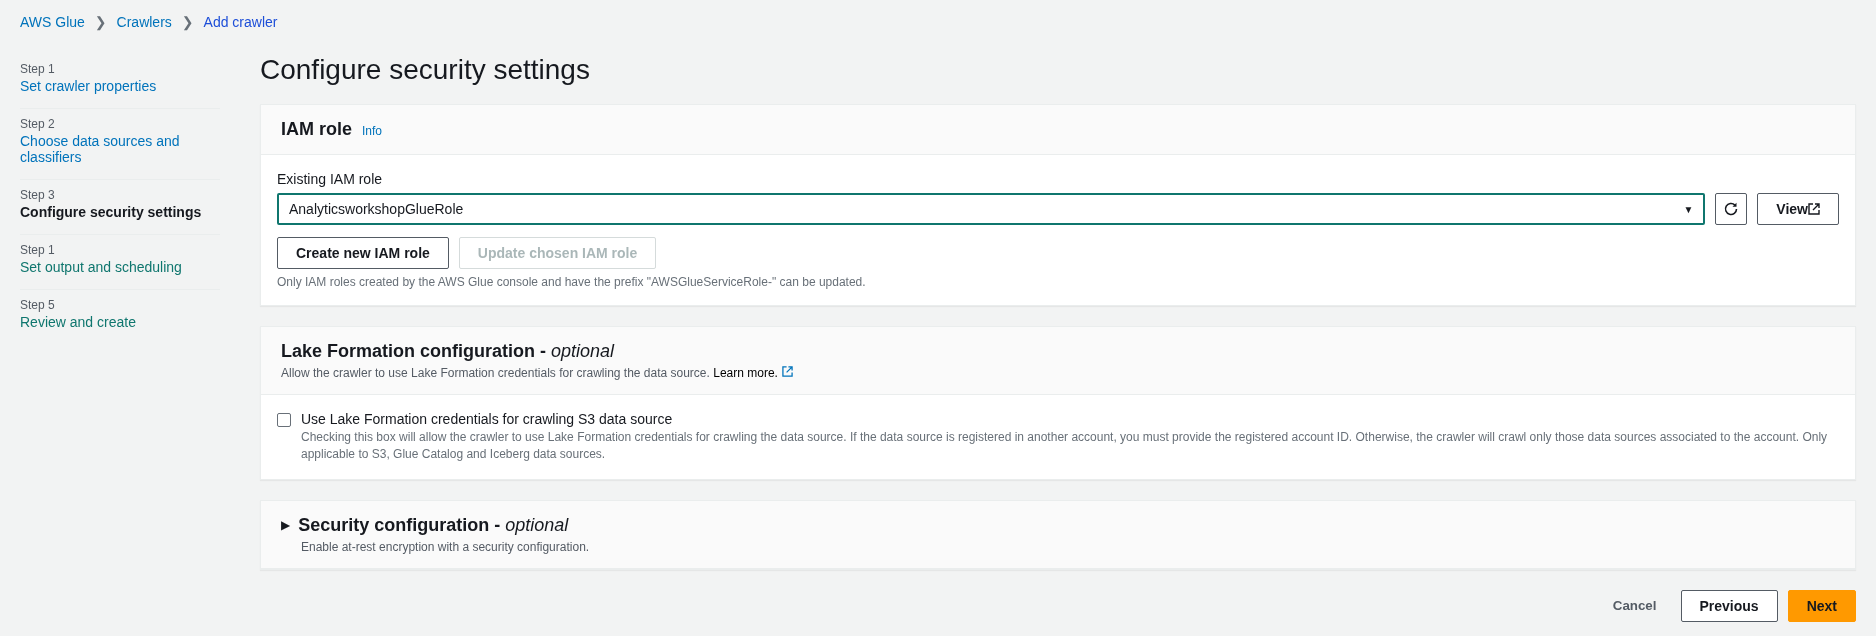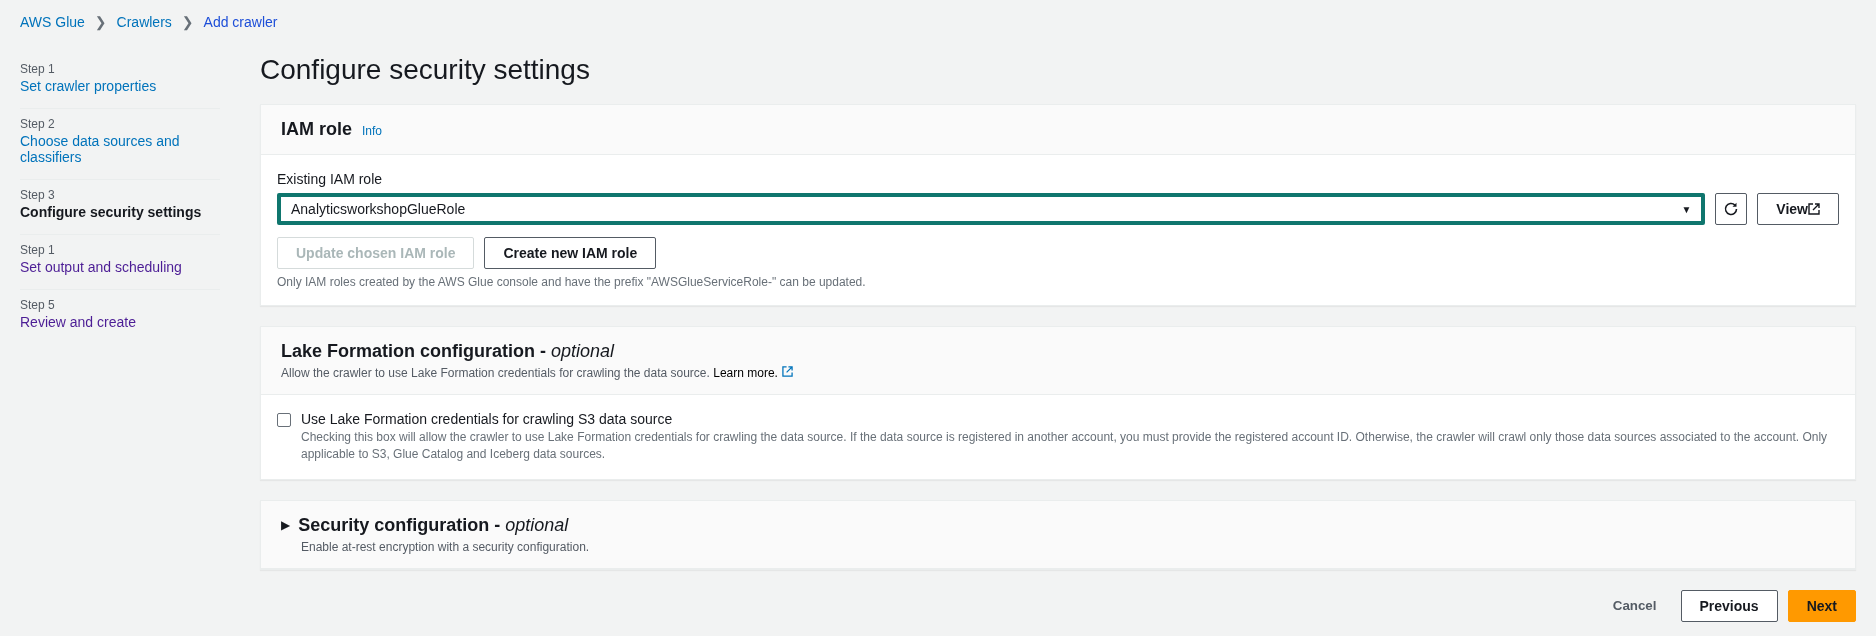--- a/index.html
+++ b/index.html
@@ -22,21 +22,21 @@
   .breadcrumb .current { color: #1d4ed8; }
   .layout {
     display: flex;
     padding: 0 20px 20px 20px;
     gap: 40px;
   }
   .sidebar { width: 200px; padding-top: 18px; }
   .step { padding: 8px 0 14px 0; border-bottom: 1px solid #eaeded; }
   .step:last-child { border-bottom: none; }
   .step-num { font-size: 12px; color: #545b64; margin-bottom: 2px; }
-  .step-title { font-size: 14px; color: #4c1d95; }
+  .step-title { font-size: 14px; color: #0f766e; }
   .step-title.link { color: #0073bb; cursor: pointer; }
   .step-title.active { color: #16191f; font-weight: 700; }
   .main { flex: 1; min-width: 0; padding-top: 6px; }
   h1.page-title { font-size: 28px; font-weight: 400; color: #16191f; margin: 12px 0 18px 0; }
   .panel {
     background: #fff;
     border: 1px solid #eaeded;
     box-shadow: 0 1px 1px rgba(0,0,0,0.05);
     margin-bottom: 20px;
   }
@@ -47,21 +47,21 @@
   }
   .panel-header h2 { font-size: 18px; font-weight: 700; display: inline; }
   .panel-header .sub { font-style: italic; font-weight: 400; }
   .panel-header .desc { font-size: 12px; color: #545b64; margin-top: 4px; }
   .panel-header .info-link { color:#0073bb; font-size:12px; font-weight:400; margin-left:6px; cursor:pointer; }
   .panel-body { padding: 16px 16px; }
   .field-label { font-size: 14px; color: #16191f; margin-bottom: 6px; }
   .row { display: flex; gap: 10px; align-items: center; }
   .select {
     flex:1;
-    border:4px solid #0f766e;
+    border:2px solid #0f766e;
     border-radius:2px;
     height:32px;
     display:flex;
     align-items:center;
     padding:0 10px;
     background:#fff;
     justify-content:space-between;
     cursor:pointer;
   }
   .select .caret { font-size:10px; color:#16191f; }
@@ -167,22 +167,22 @@
           </button>
           <button class="btn">
             <span>View</span>
             <svg width="12" height="12" viewBox="0 0 12 12">
               <path fill="none" stroke="#16191f" stroke-width="1.4" d="M5 1H1v10h10V7"></path>
               <path fill="none" stroke="#16191f" stroke-width="1.4" d="M7 1h4v4M11 1 5 7"></path>
             </svg>
           </button>
         </div>
         <div class="btn-row">
+          <button class="btn">Create new IAM role</button>
           <button class="btn disabled">Update chosen IAM role</button>
-          <button class="btn">Create new IAM role</button>
         </div>
         <div class="hint">Only IAM roles created by the AWS Glue console and have the prefix "AWSGlueServiceRole-" can be updated.</div>
       </div>
     </section>
 
     <section class="panel">
       <div class="panel-header">
         <h2>
           <span>Lake Formation configuration - </span><span class="sub">optional</span>
         </h2>

